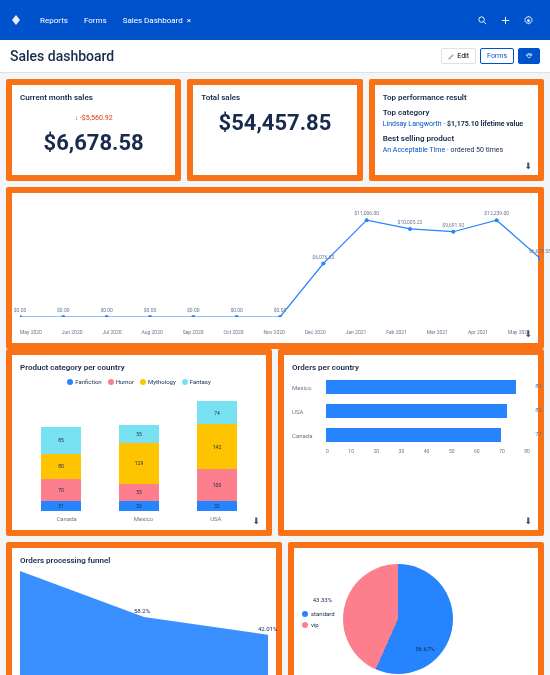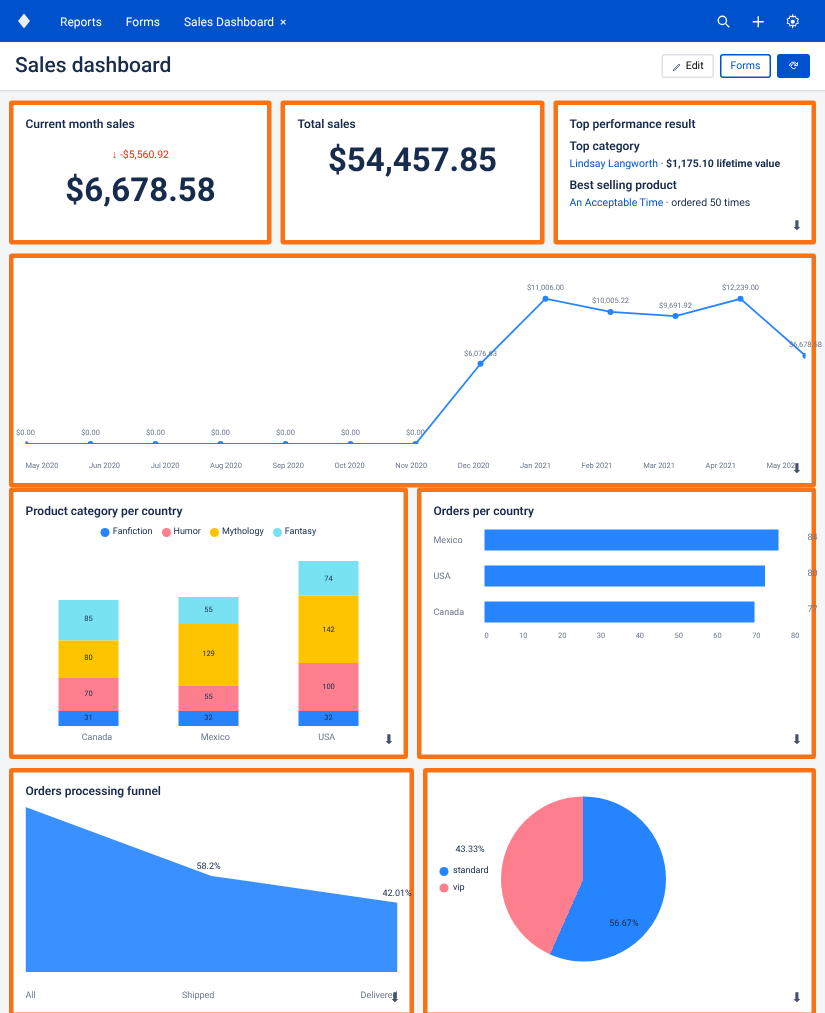--- a/index.html
+++ b/index.html
@@ -1,29 +1,29 @@
 <!DOCTYPE html>
 <html><head>
 <meta charset="utf-8">
 <style>
 *{box-sizing:border-box;margin:0;padding:0;font-family:-apple-system,BlinkMacSystemFont,"Segoe UI",Roboto,sans-serif}
 body{background:#f4f5f7;width:550px;font-size:8px;color:#172b4d}
-.topbar{background:#0052cc;height:28px;display:flex;align-items:center;padding:0 10px;color:#fff}
+.topbar{background:#0052cc;height:40px;display:flex;align-items:center;padding:0 10px;color:#fff}
 .topbar .logo{margin-right:10px}
 .topbar .nav-item{font-size:8px;padding:0 8px;cursor:pointer}
 .topbar .grow{flex:1}
 .topbar .icon-btn{padding:0 6px;cursor:pointer}
 .header{background:#fff;padding:8px 10px;display:flex;align-items:center;border-bottom:1px solid #dfe1e6}
 .header h1{font-size:14px;font-weight:500;flex:1;color:#172b4d}
 .btn{font-size:7px;padding:3px 6px;border:1px solid #dfe1e6;background:#fff;border-radius:2px;cursor:pointer;display:inline-flex;align-items:center;gap:2px;margin-left:4px}
 .btn.accent{color:#0052cc;border-color:#0052cc}
 .btn.primary{background:#0052cc;color:#fff;border-color:#0052cc}
 .content{padding:6px}
 .row{display:flex;gap:6px;margin-bottom:6px}
-.card{background:#fff;border:3px solid #f97316;border-radius:2px;padding:8px;position:relative}
+.card{background:#fff;border:6px solid #f97316;border-radius:2px;padding:8px;position:relative}
 .card-title{font-size:8px;font-weight:600;margin-bottom:6px;color:#172b4d}
 .kpi{flex:1;display:flex;flex-direction:column}
 .kpi .delta{font-size:7px;color:#de350b;text-align:center;margin:6px 0 2px}
 .kpi .val{font-size:22px;font-weight:700;text-align:center;margin:6px 0 12px}
 .top-col{flex:1}
 .top-col .lbl{font-size:8px;font-weight:600;margin-bottom:3px}
 .top-col .link{color:#0052cc;cursor:pointer;font-size:7px}
 .top-col .sub{font-size:7px;margin-bottom:6px}
 .dl-icon{position:absolute;bottom:4px;right:6px;font-size:9px;color:#42526e;cursor:pointer}
 .full{width:100%}

